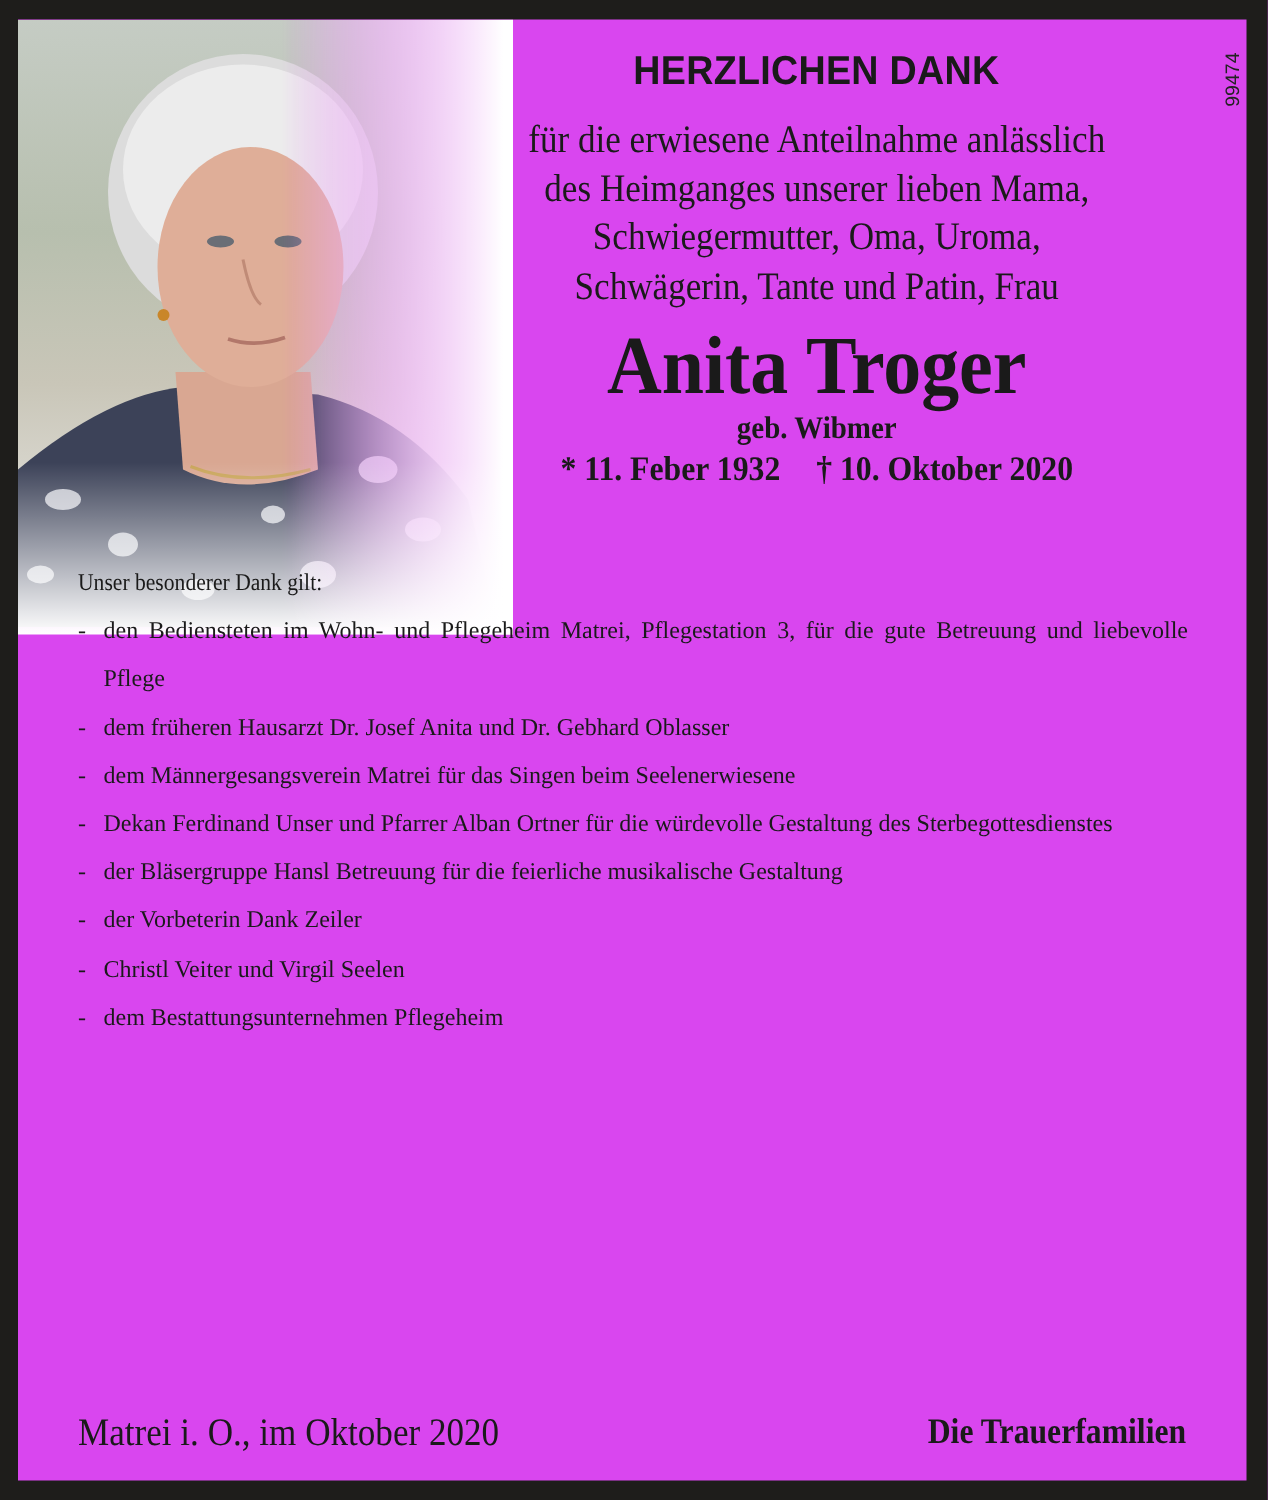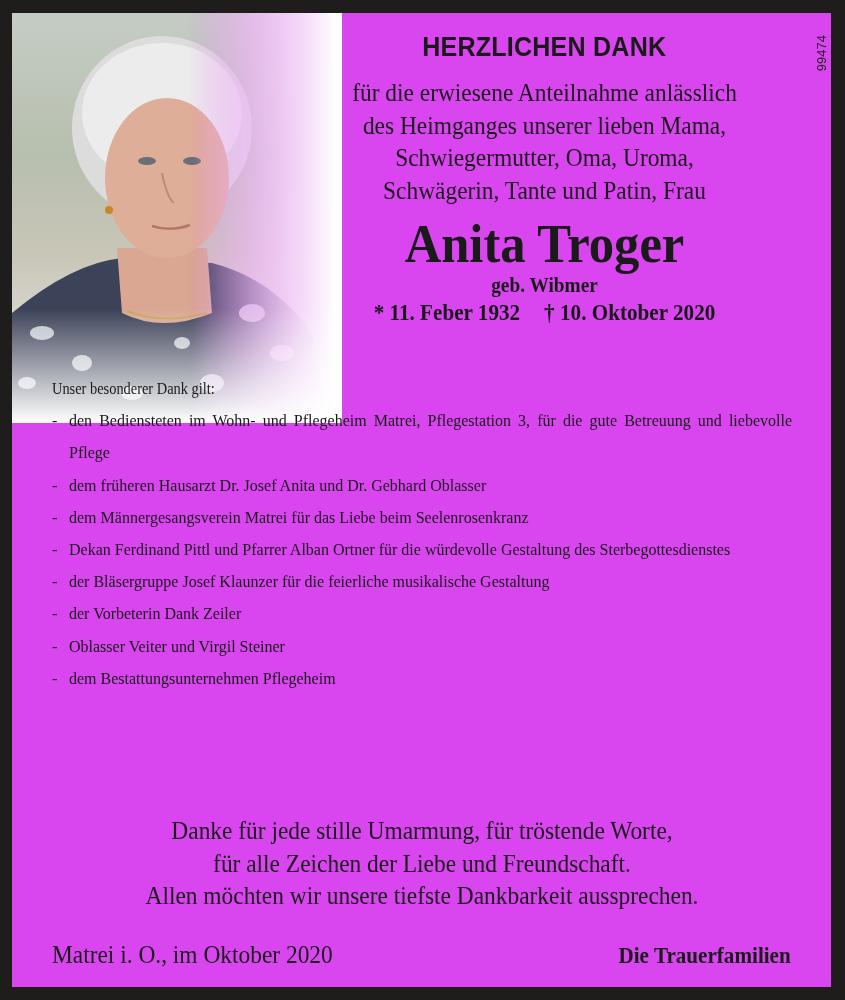--- a/index.html
+++ b/index.html
@@ -127,46 +127,41 @@
       <li>
           <span class="dash">-</span>
           <span class="txt">den Bediensteten im Wohn- und Pflegeheim Matrei, Pflege­station 3, für die gute Betreuung und liebevolle Pflege</span>
         </li>
       <li>
           <span class="dash">-</span>
           <span class="txt">dem früheren Hausarzt Dr. Josef Anita und Dr. Gebhard Oblasser</span>
         </li>
       <li>
           <span class="dash">-</span>
-          <span class="txt">dem Männergesangsverein Matrei für das Liebe beim Seelen­rosenkranz</span>
+          <span class="txt">dem Männergesangsverein Matrei für das Singen beim Seelen­erwiesene</span>
         </li>
       <li>
           <span class="dash">-</span>
-          <span class="txt">Dekan Ferdinand Pittl und Pfarrer Alban Ortner für die würde­volle Gestaltung des Sterbegottesdienstes</span>
+          <span class="txt">Dekan Ferdinand Unser und Pfarrer Alban Ortner für die würde­volle Gestaltung des Sterbegottesdienstes</span>
         </li>
       <li>
           <span class="dash">-</span>
-          <span class="txt">der Bläsergruppe Josef Klaunzer für die feierliche musikalische Gestaltung</span>
+          <span class="txt">der Bläsergruppe Hansl Betreuung für die feierliche musikalische Gestaltung</span>
         </li>
       <li>
           <span class="dash">-</span>
           <span class="txt">der Vorbeterin Dank Zeiler</span>
         </li>
       <li>
           <span class="dash">-</span>
-          <span class="txt">Oblasser Veiter und Virgil Steiner</span>
+          <span class="txt">Christl Veiter und Virgil Seelen</span>
         </li>
       <li>
           <span class="dash">-</span>
           <span class="txt">dem Bestattungsunternehmen Pflegeheim</span>
         </li>
     </ul>
   </div>
 
-  <div class="closing">
-    <div>Danke für jede stille Umarmung, für tröstende Worte,</div>
-    <div>für alle Zeichen der Liebe und Freundschaft.</div>
-    <div>Allen möchten wir unsere tiefste Dankbarkeit aussprechen.</div>
-  </div>
 
   <div class="foot-left">Matrei i. O., im Oktober 2020</div>
   <div class="foot-right">Die Trauerfamilien</div>
 </div>
 
 </body></html>

